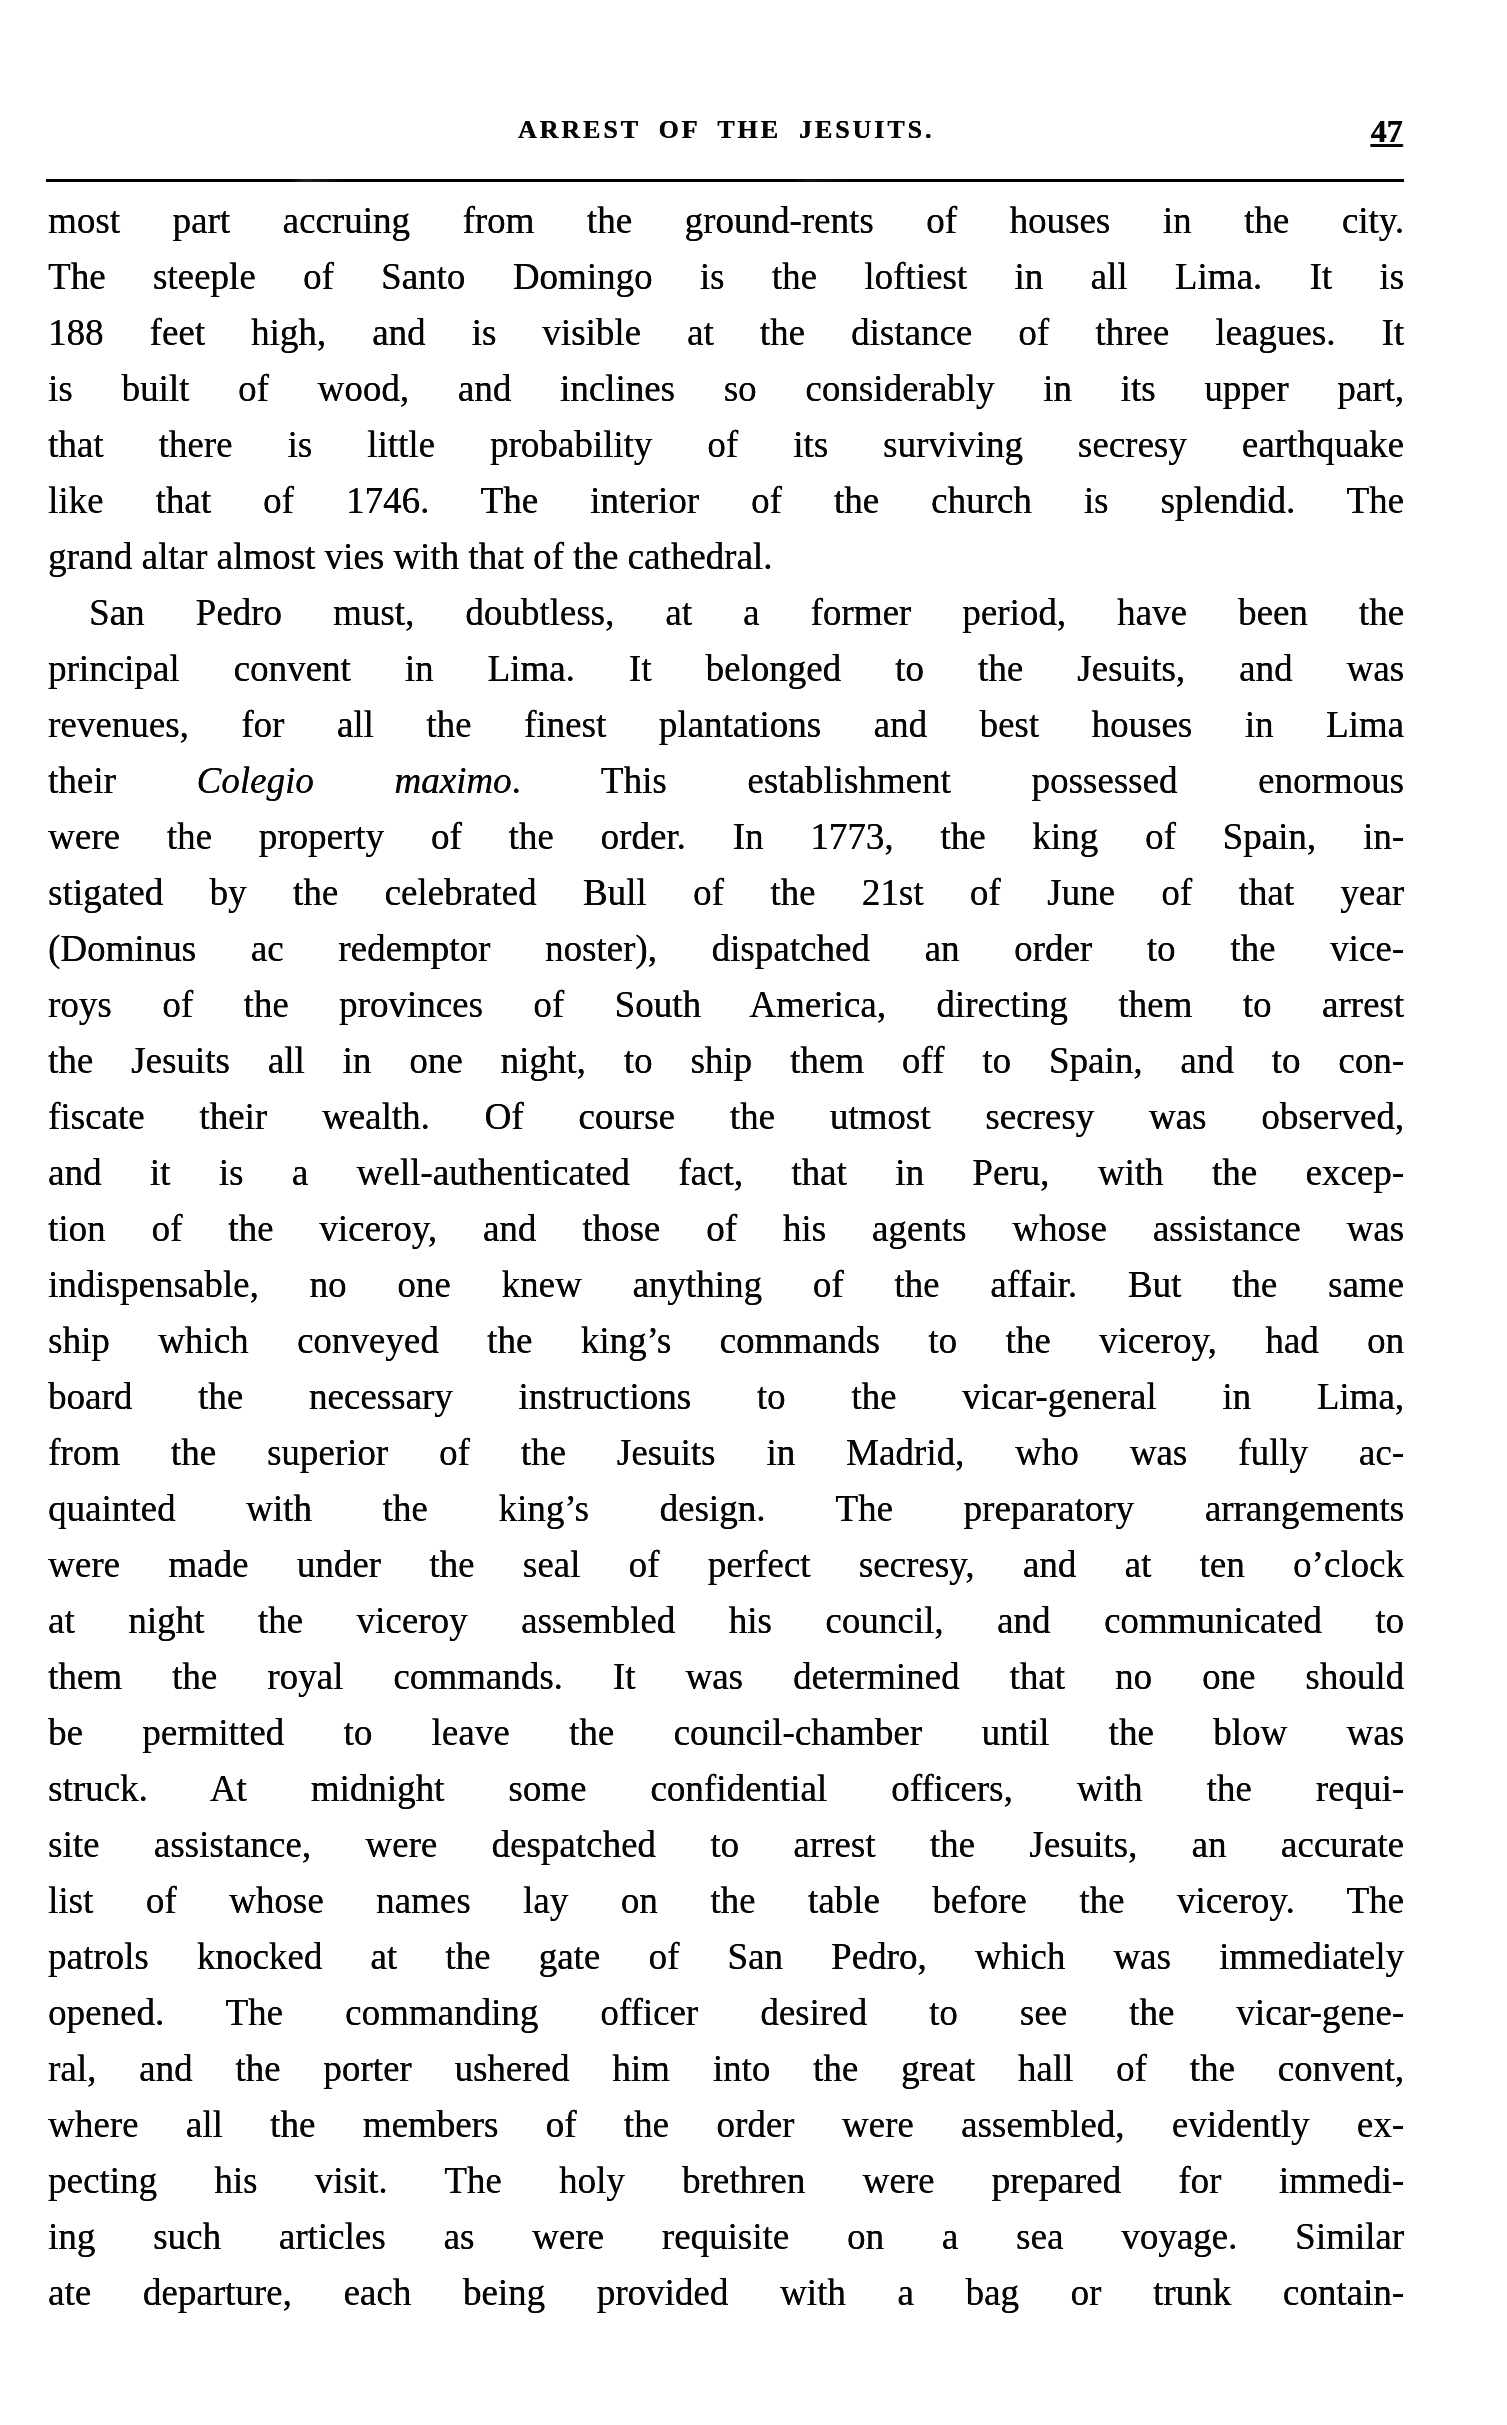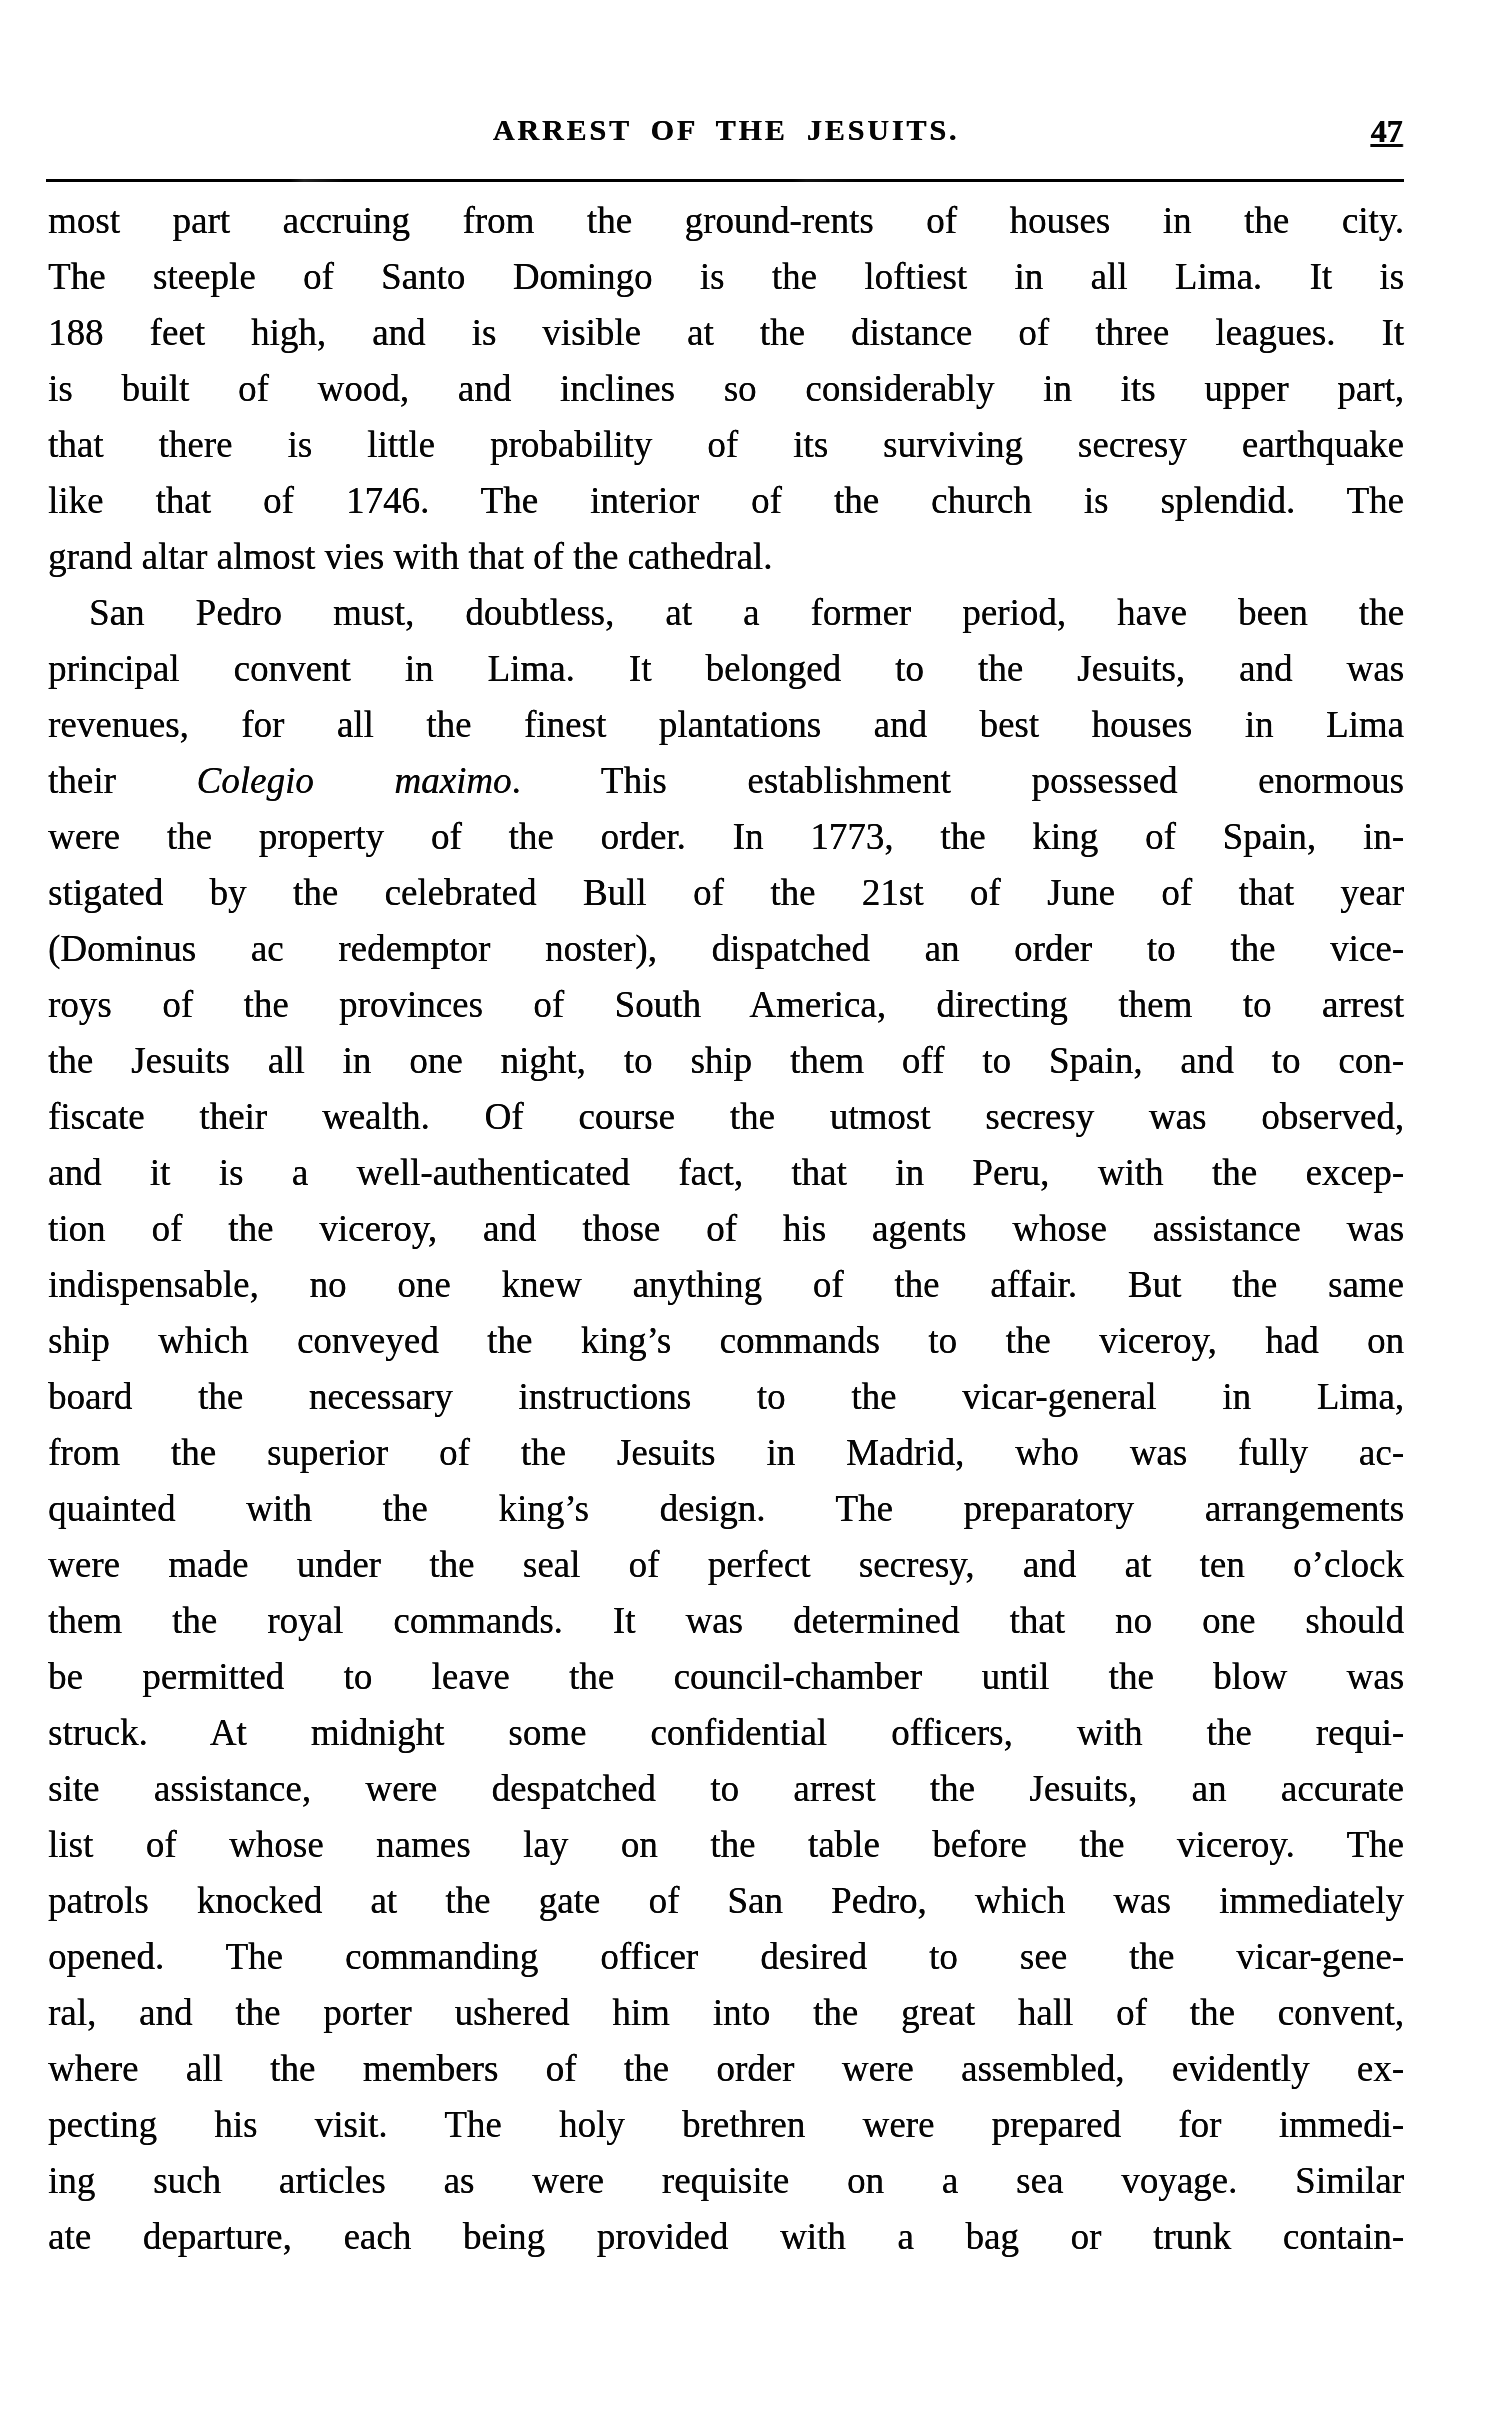--- a/index.html
+++ b/index.html
@@ -14,21 +14,21 @@
   }
   .header-area {
     position: absolute;
     left: 48px;
     top: 111px;
     width: 1356px;
     height: 44px;
   }
   .running-title {
     text-align: center;
-    font-size: 30px;
+    font-size: 26px;
     font-weight: 700;
     letter-spacing: 2.9px;
     word-spacing: 8.8px;
     line-height: 38px;
     text-shadow: 0.4px 0 0 #050505;
   }
   .page-number {
     position: absolute;
     right: 1.5px;
     top: 1.5px;
@@ -94,20 +94,21 @@
       <div class="line"><span>the Jesuits all in one night, to ship them off to Spain, and to con-</span></div>
       <div class="line"><span>fiscate their wealth. Of course the utmost secresy was observed,</span></div>
       <div class="line"><span>and it is a well-authenticated fact, that in Peru, with the excep-</span></div>
       <div class="line"><span>tion of the viceroy, and those of his agents whose assistance was</span></div>
       <div class="line"><span>indispensable, no one knew anything of the affair. But the same</span></div>
       <div class="line"><span>ship which conveyed the king’s commands to the viceroy, had on</span></div>
       <div class="line"><span>board the necessary instructions to the vicar-general in Lima,</span></div>
       <div class="line"><span>from the superior of the Jesuits in Madrid, who was fully ac-</span></div>
       <div class="line"><span>quainted with the king’s design. The preparatory arrangements</span></div>
       <div class="line"><span>were made under the seal of perfect secresy, and at ten o’clock</span></div>
+      <div class="line"><span>at night the viceroy assembled his council, and communicated to</span></div>
       <div class="line"><span>them the royal commands. It was determined that no one should</span></div>
       <div class="line"><span>be permitted to leave the council-chamber until the blow was</span></div>
       <div class="line"><span>struck. At midnight some confidential officers, with the requi-</span></div>
       <div class="line"><span>site assistance, were despatched to arrest the Jesuits, an accurate</span></div>
       <div class="line"><span>list of whose names lay on the table before the viceroy. The</span></div>
       <div class="line"><span>patrols knocked at the gate of San Pedro, which was immediately</span></div>
       <div class="line"><span>opened. The commanding officer desired to see the vicar-gene-</span></div>
       <div class="line"><span>ral, and the porter ushered him into the great hall of the convent,</span></div>
       <div class="line"><span>where all the members of the order were assembled, evidently ex-</span></div>
       <div class="line"><span>pecting his visit. The holy brethren were prepared for immedi-</span></div>

